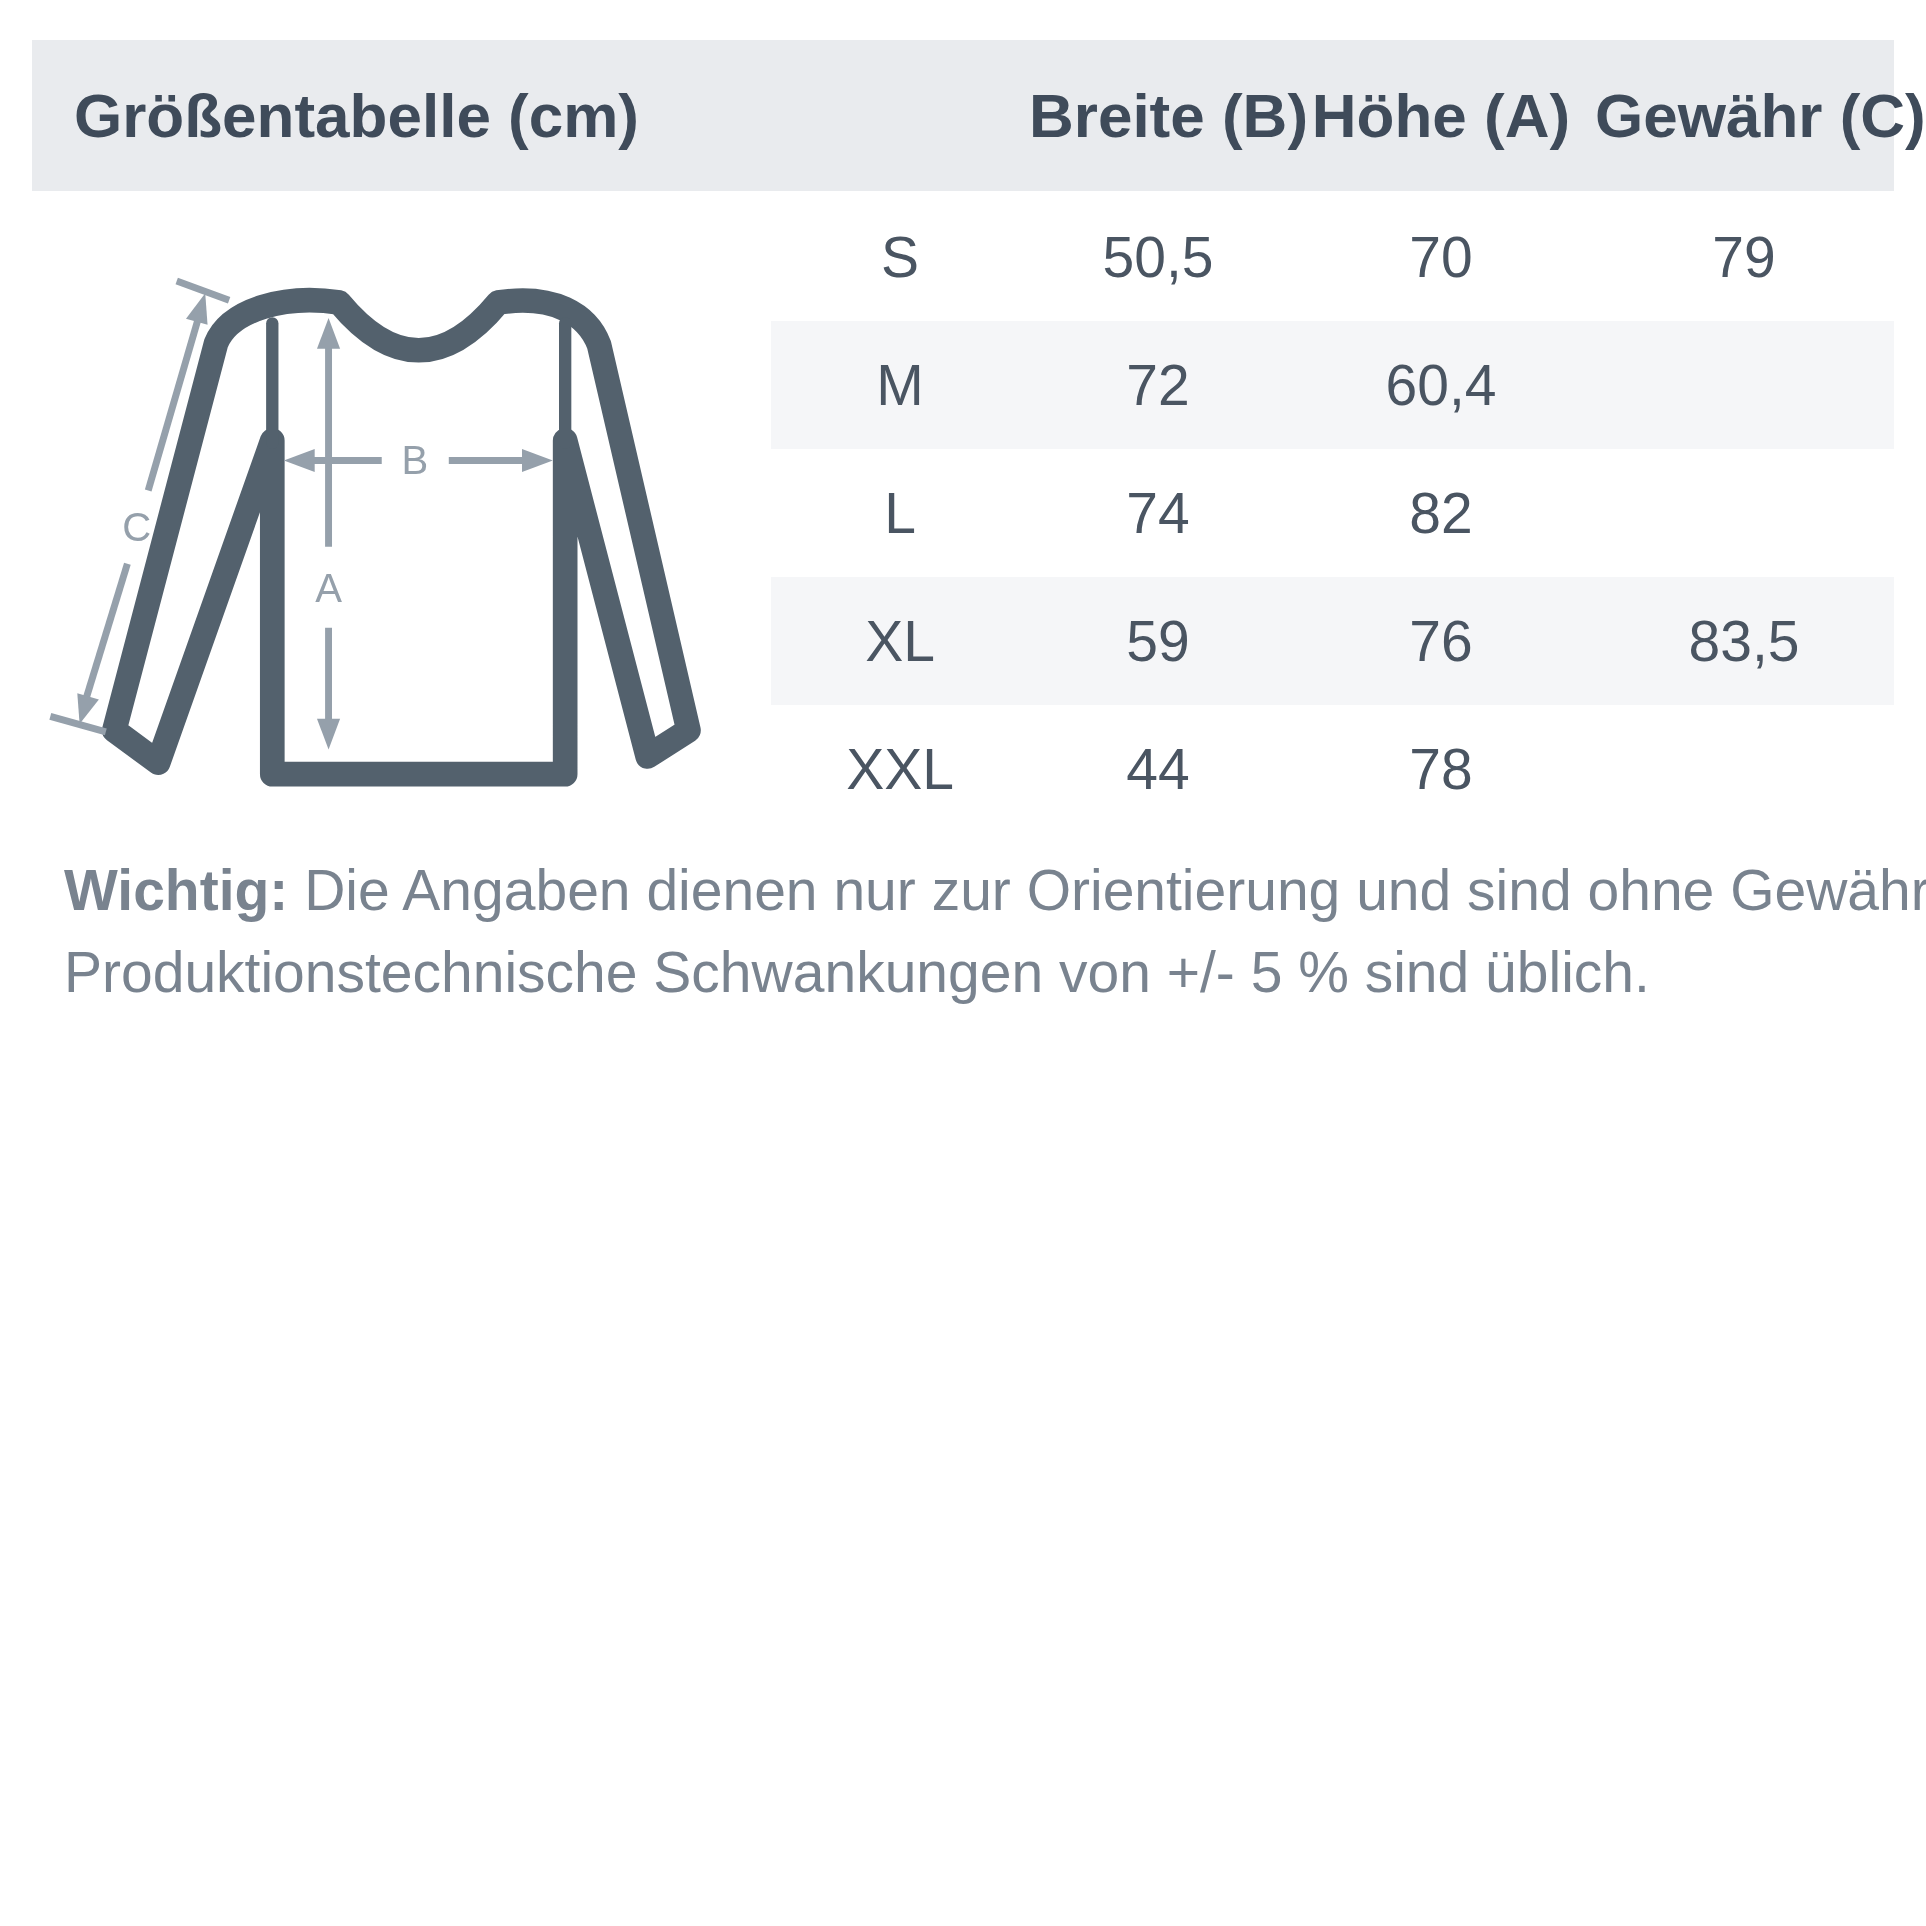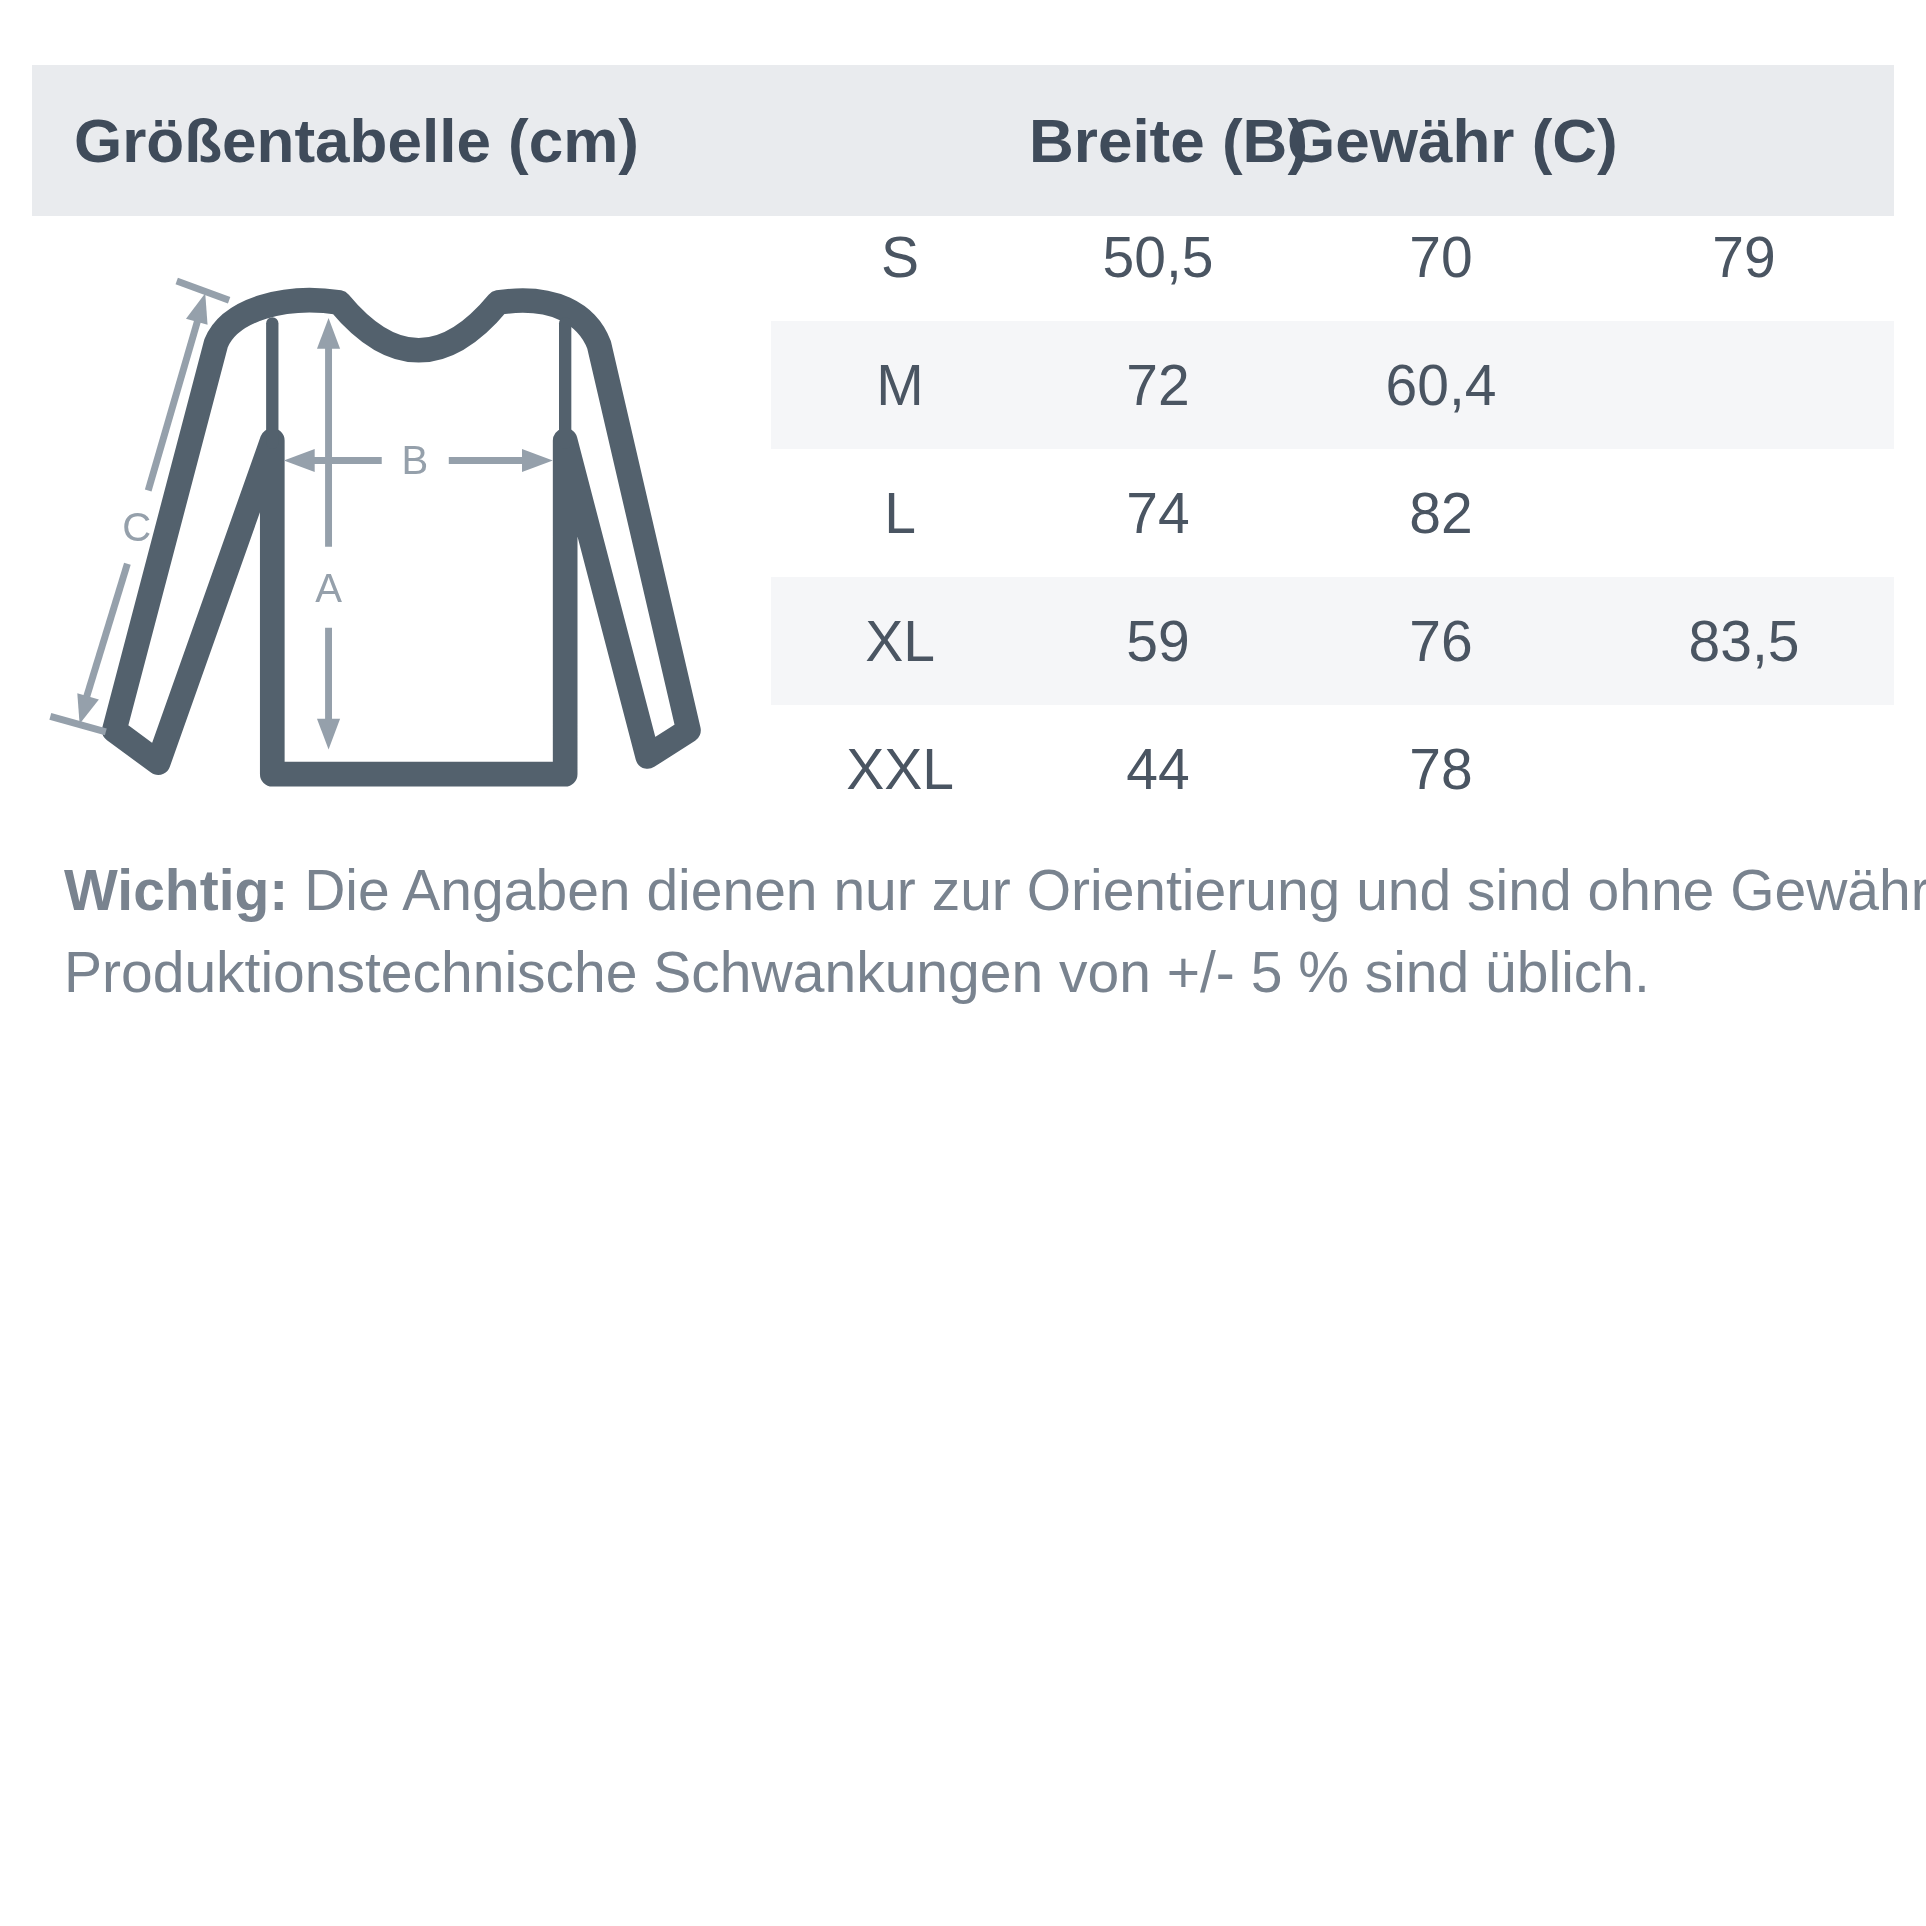--- a/index.html
+++ b/index.html
@@ -15,21 +15,20 @@
     overflow: hidden;
   }
   
   .header-bar {
     position: absolute;
     left: 32px;
     top: 40px;
     width: 1862px;
     height: 151px;
     background: #e9ebee;
-    margin-top: 25px;
   }
   .header-title {
     position: absolute;
     left: 42px;
     top: 0;
     height: 151px;
     line-height: 151px;
     font-size: 62px;
     font-weight: bold;
     color: #3f4b5a;
@@ -96,20 +95,21 @@
   .disclaimer .bold-label { font-weight: bold; }
 </style>
 </head>
 <body>
 
 <div class="header-bar">
   <div class="header-title">Größentabelle (cm)</div>
   <div class="header-cols">
     <div class="hcell"></div>
     <div class="hcell">Breite (B)</div>
+    <div class="hcell">Höhe (A)</div>
     <div class="hcell">Gewähr (C)</div>
   </div>
 </div>
 
 <svg class="sweater-svg" width="740" height="632" viewBox="0 0 960 820">
 
   <g stroke="#53616d" stroke-width="32" fill="#ffffff" stroke-linejoin="round" stroke-linecap="round">
     <path d="M 108 688
              L 240 186
              C 258 142 330 122 400 133

